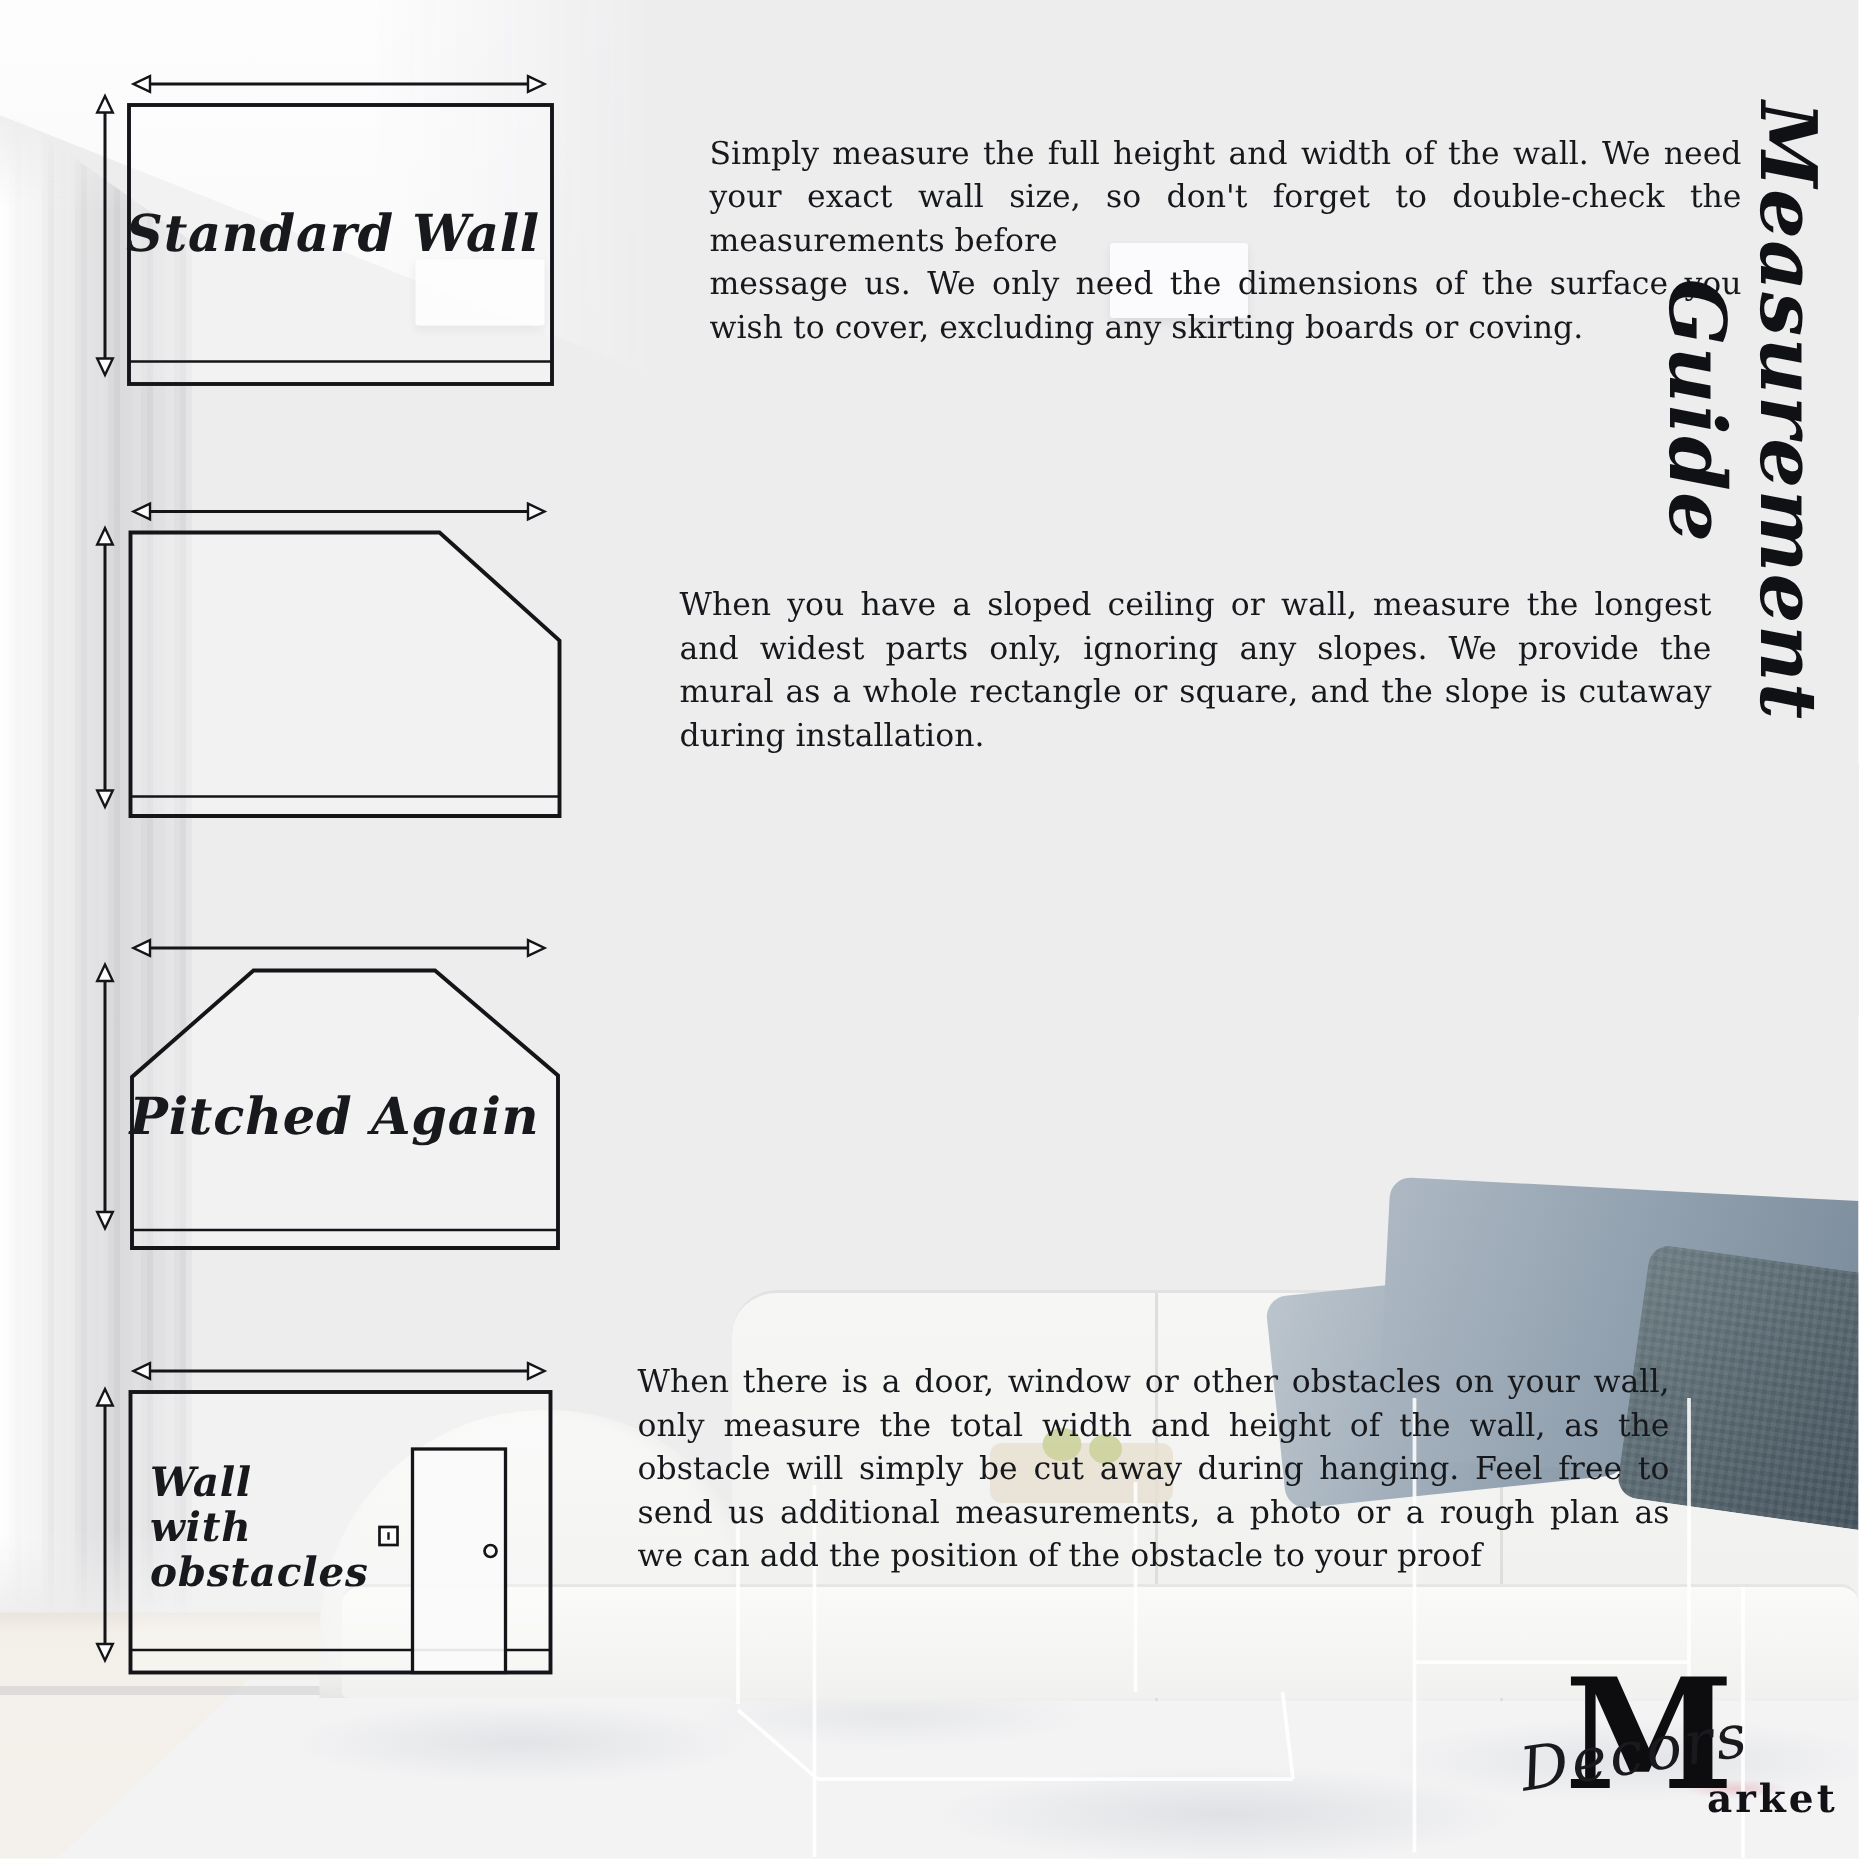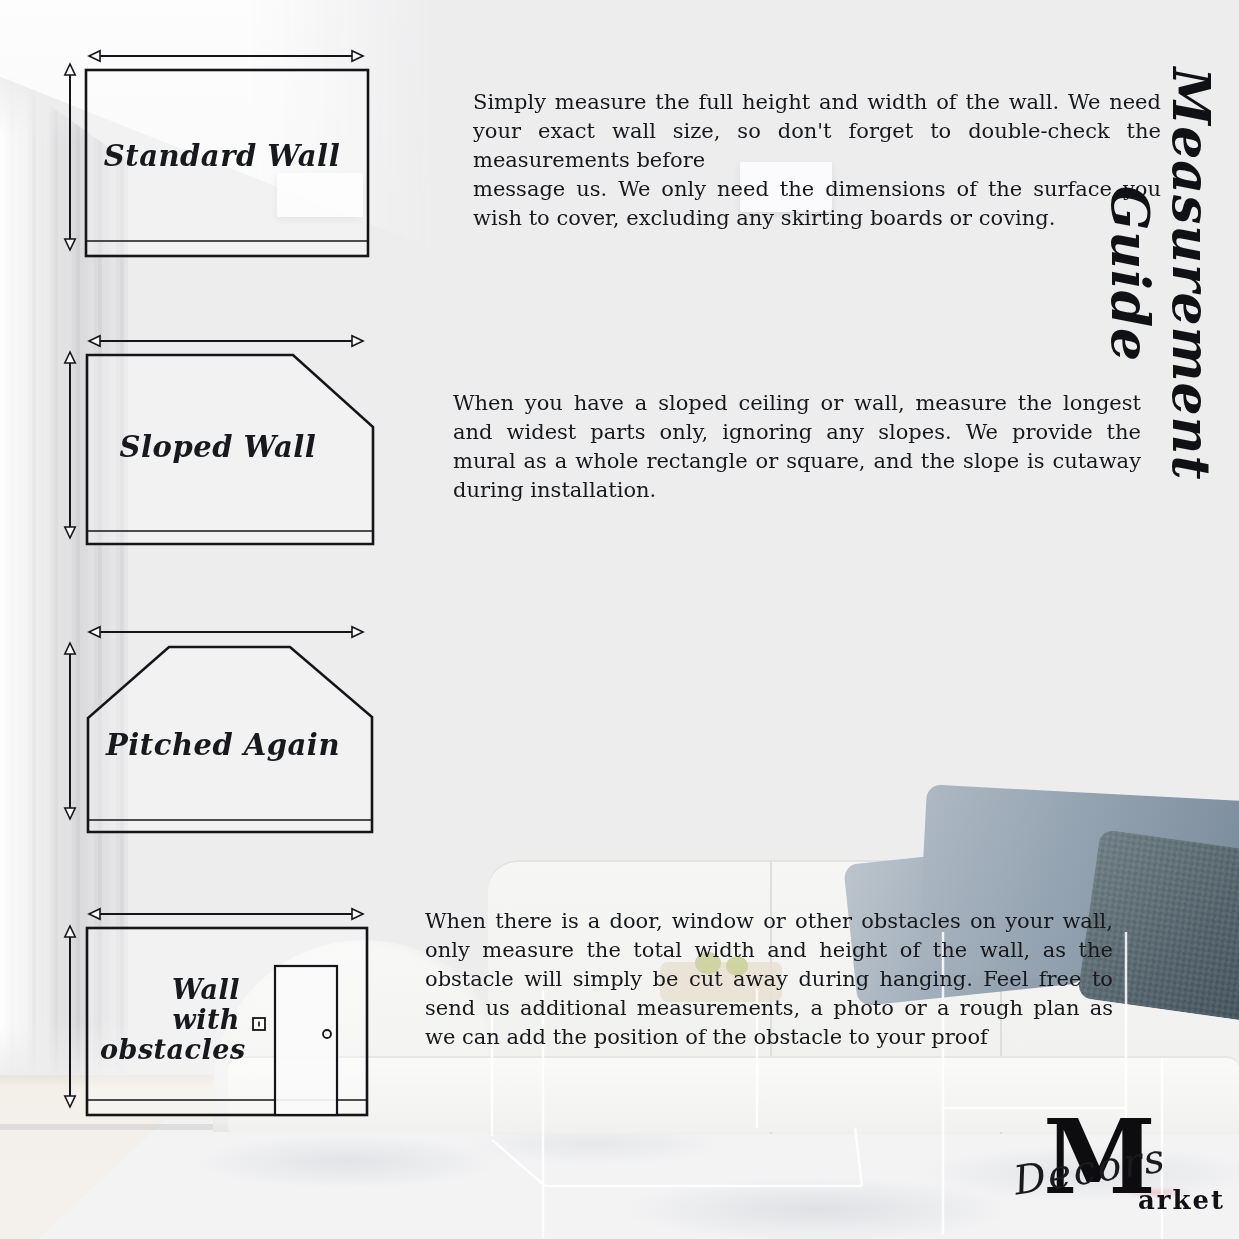--- a/index.html
+++ b/index.html
@@ -60,22 +60,22 @@
                linear-gradient(125deg,#6a7a80 0%,#4e5d66 55%,#3c4a55 100%);}
   .tray{position:absolute;left:660px;top:962px;width:122px;height:40px;border-radius:8px;
         background:#e8e1d2;opacity:.85;}
   .fruit{position:absolute;border-radius:50%;background:#ccd29c;opacity:.9;}
   .table-lines{position:absolute;left:0;top:0;z-index:3;}
 
   
   .diag{position:absolute;z-index:6;}
   .wall-label{position:absolute;z-index:7;transform:translate(-50%,-50%);
               font-family:"DejaVu Serif",serif;font-style:italic;font-weight:bold;
-              font-size:29px;color:#17191d;white-space:nowrap;letter-spacing:.5px;}
-  .wall-label.two-line{white-space:normal;width:140px;text-align:right;line-height:1.12;font-size:27px;}
+              font-size:34px;color:#17191d;white-space:nowrap;letter-spacing:.5px;}
+  .wall-label.two-line{white-space:normal;width:140px;text-align:left;line-height:1.12;font-size:27px;}
   .desc{position:absolute;left:425px;width:688px;z-index:6;
         font-family:"DejaVu Serif",serif;font-size:21px;line-height:29px;
         color:#16181c;text-align:justify;white-space:pre-line;}
   .desc.d1{top:88px;margin-left:48px;} .desc.d2{top:389px;margin-left:28px;} .desc.d3{top:678px;} .desc.d4{top:907px;}
   .vtitle{position:absolute;top:14px;left:1222px;width:520px;z-index:7;
           transform:rotate(90deg);transform-origin:0 0;
           font-family:"DejaVu Serif",serif;font-style:italic;font-weight:bold;
           font-size:52px;letter-spacing:1px;text-align:center;color:#101114;}
   .logo{position:absolute;left:1005px;top:1122px;width:230px;height:115px;z-index:8;}
   .logo-m{position:absolute;left:38px;top:-16px;line-height:1;
@@ -156,21 +156,20 @@
       <path d="M294 7.8 L305 13 L294 18.2 Z" fill="#fbfbfc" stroke-width="1.6"></path>
     </g>
     <g stroke="#141519" fill="none">
       <line x1="12" y1="34" x2="12" y2="200" stroke-width="2"></line>
       <path d="M6.8 35 L12 24 L17.2 35 Z" fill="#fbfbfc" stroke-width="1.6"></path>
       <path d="M6.8 199 L12 210 L17.2 199 Z" fill="#fbfbfc" stroke-width="1.6"></path>
     </g>
     <polygon points="29,27 235,27 315,99 315,216 29,216" fill="rgba(255,255,255,0.3)" stroke="#141519" stroke-width="2.6"></polygon>
     <line x1="29" y1="203" x2="315" y2="203" stroke="#141519" stroke-width="1.6"></line>
   </svg>
-  <div class="wall-label" style="left:218px;top:447px">Sloped Wall</div>
   <div class="desc d2">When you have a sloped ceiling or wall, measure the longest and widest parts only, ignoring any slopes. We provide the mural as a whole rectangle or square, and the slope is cutaway during installation.</div>
 
   <svg class="diag" style="left:58px;top:618px" width="320" height="222" viewBox="0 0 320 222">
     <g stroke="#141519" fill="none">
       <line x1="41" y1="14" x2="295" y2="14" stroke-width="2"></line>
       <path d="M42 8.8 L31 14 L42 19.2 Z" fill="#fbfbfc" stroke-width="1.6"></path>
       <path d="M294 8.8 L305 14 L294 19.2 Z" fill="#fbfbfc" stroke-width="1.6"></path>
     </g>
     <g stroke="#141519" fill="none">
       <line x1="12" y1="35" x2="12" y2="191" stroke-width="2"></line>

